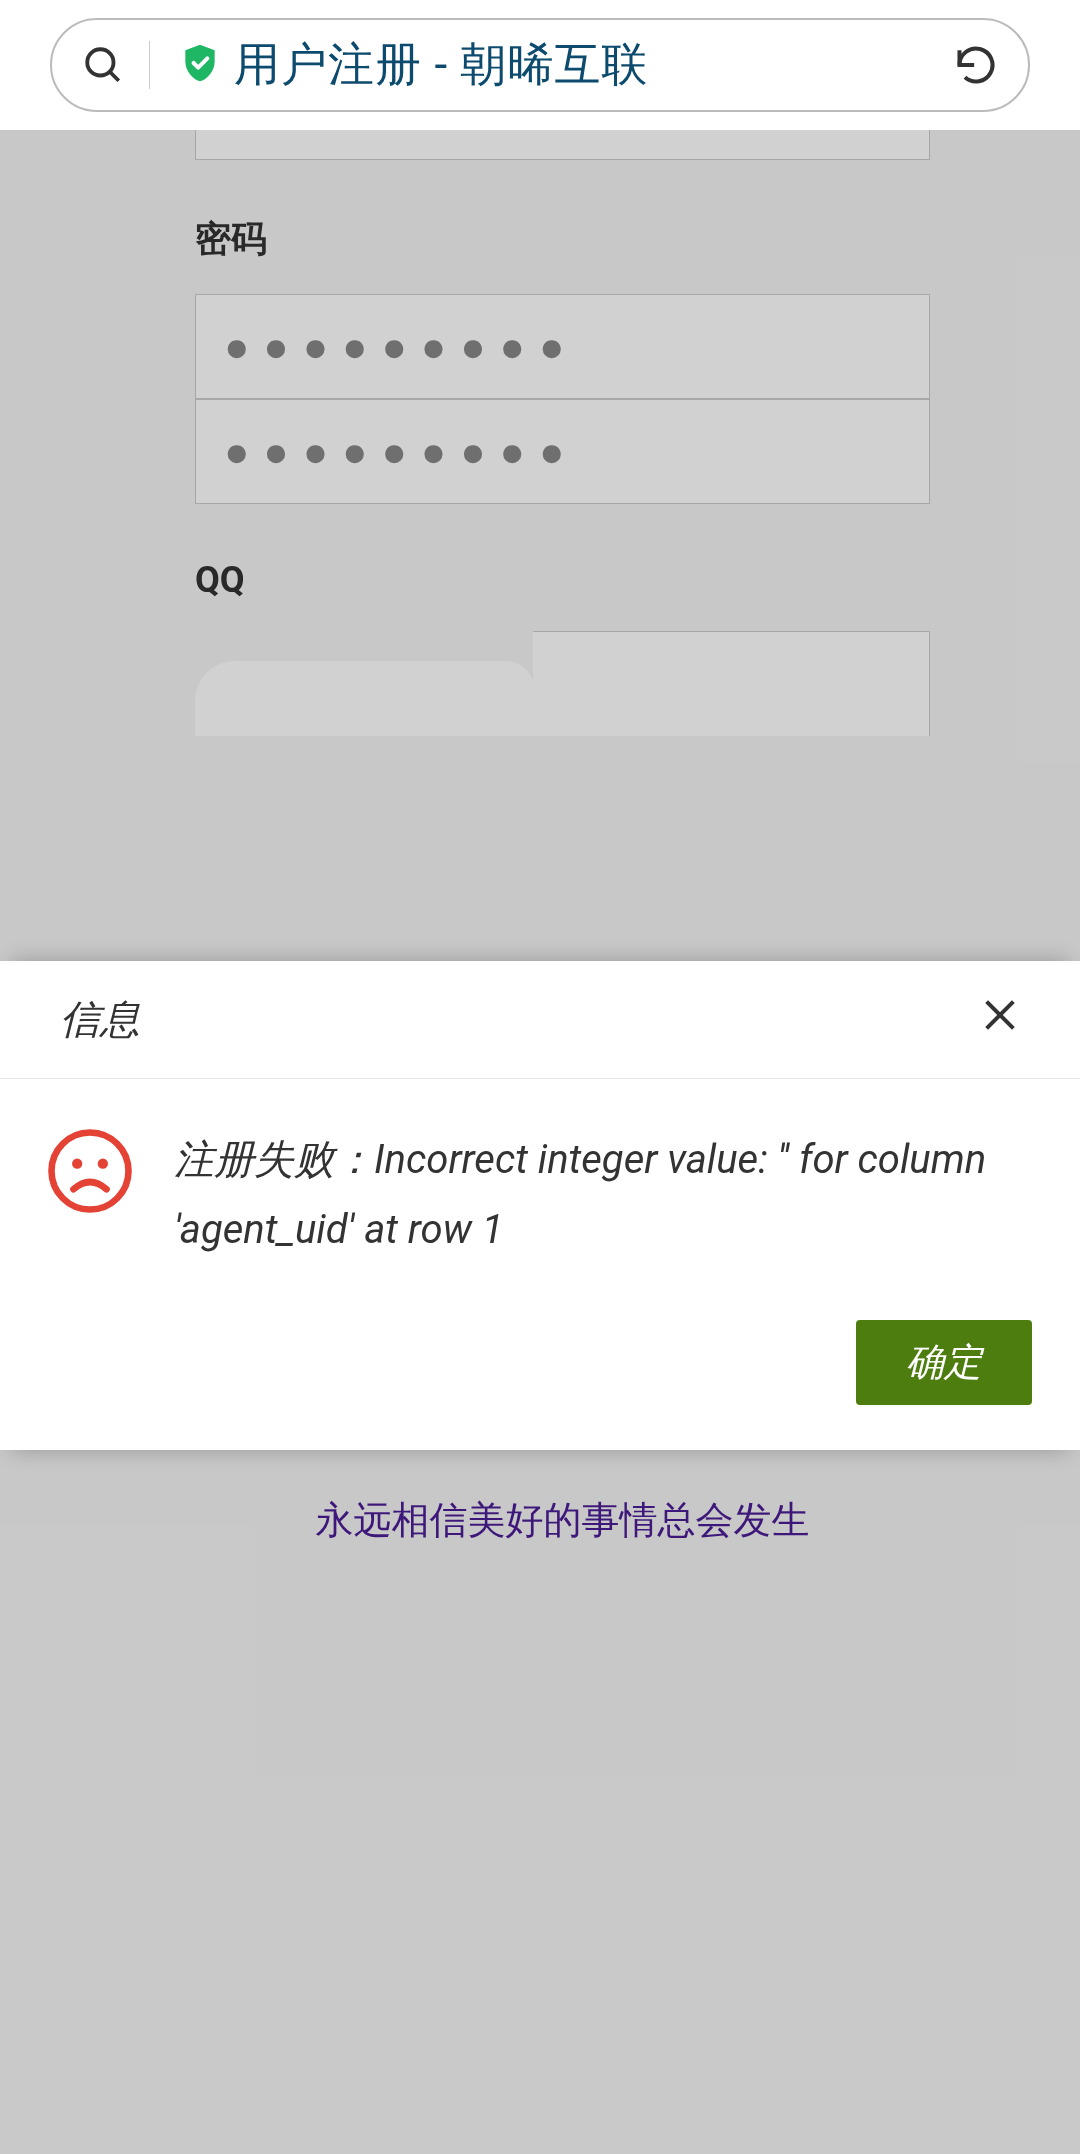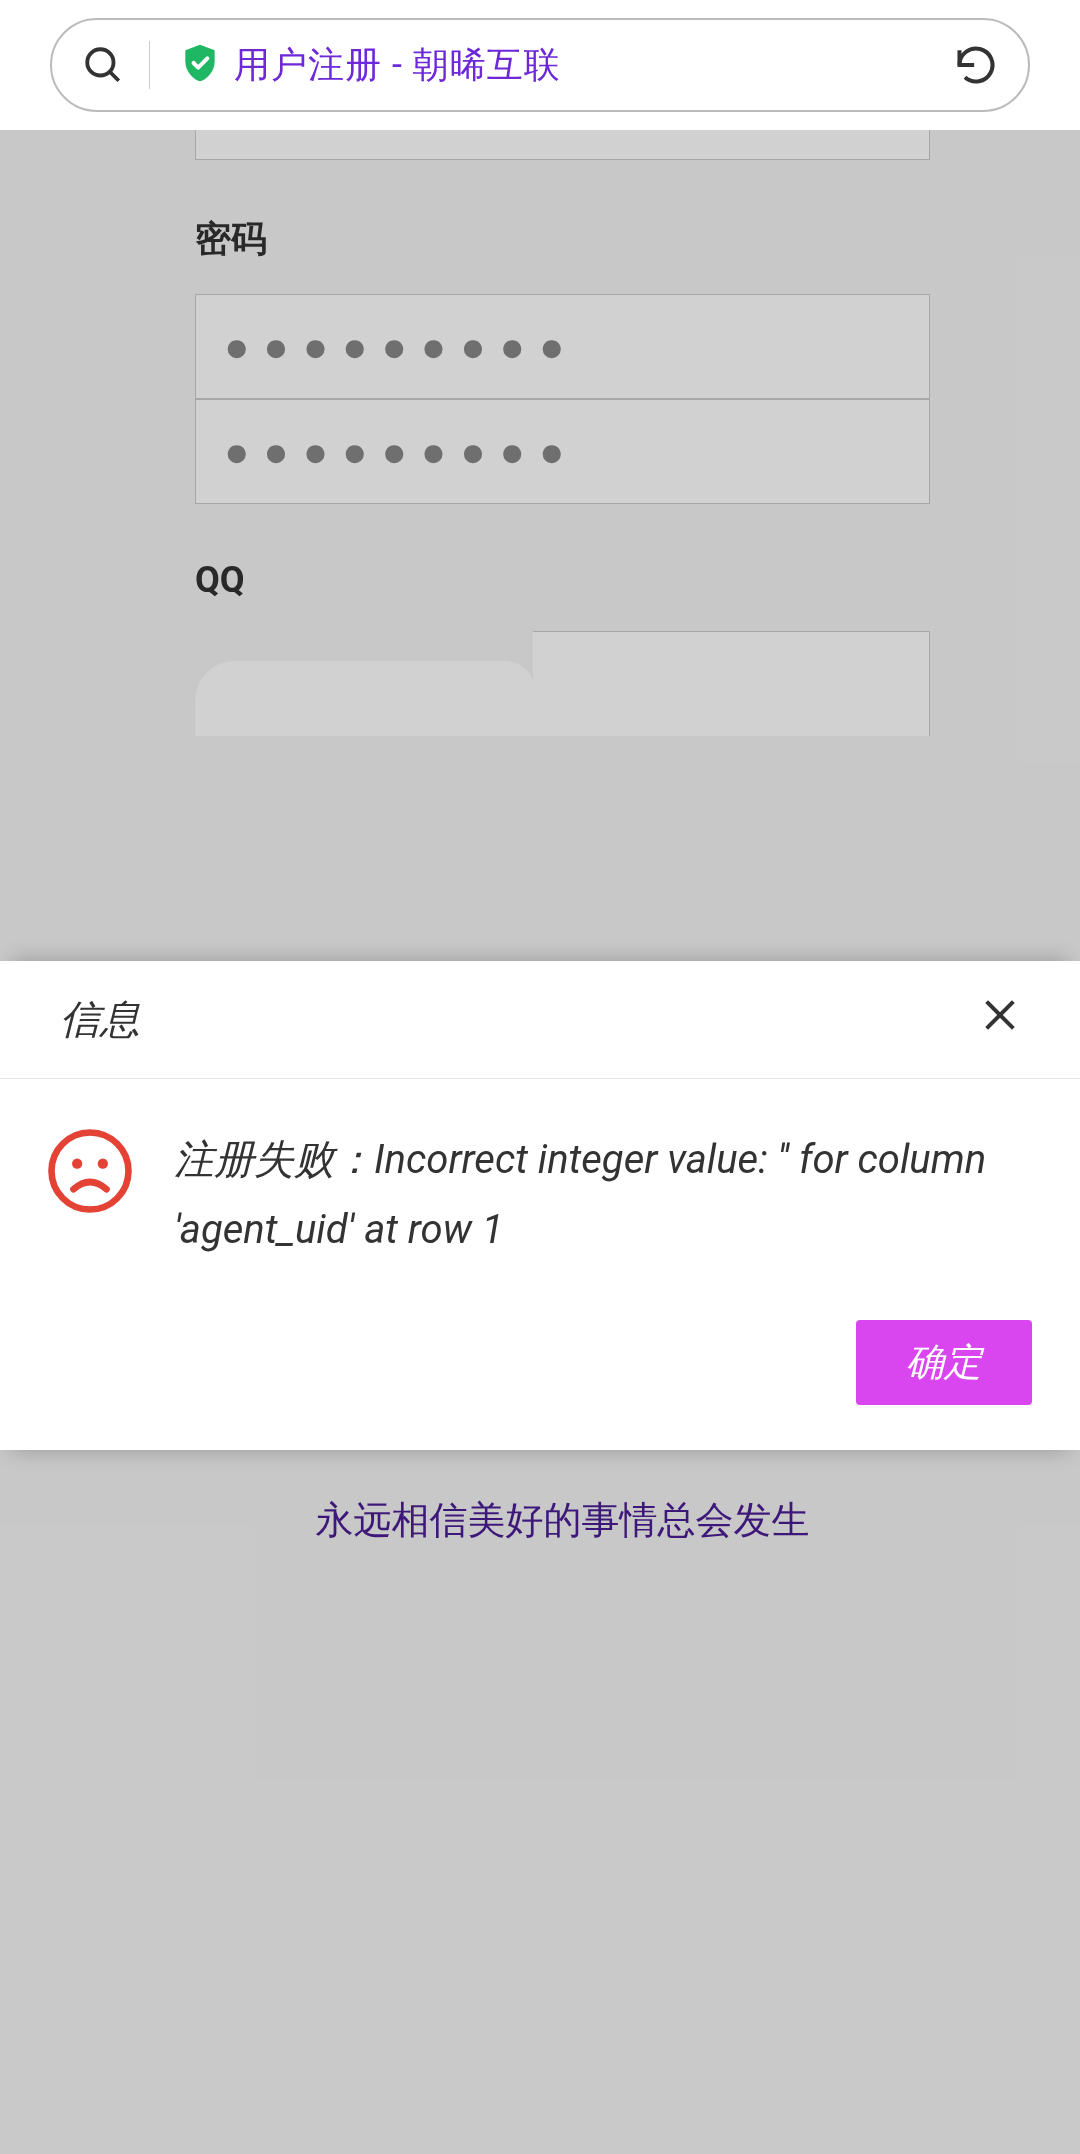--- a/index.html
+++ b/index.html
@@ -37,22 +37,22 @@
       border-right: 1.5px solid #ccc;
       height: 48px;
     }
     .site-info {
       display: flex;
       align-items: center;
       padding-left: 28px;
       flex: 1;
     }
     .site-title {
-      font-size: 36px;
-      color: #6d28d9;
+      font-size: 46px;
+      color: #0c4a6e;
       margin-left: 12px;
       letter-spacing: 1px;
     }
     .reload-wrap {
       display: flex;
       align-items: center;
     }
     .page-content {
       background: #f5f5f5;
       position: relative;
@@ -213,21 +213,21 @@
       color: #333;
       line-height: 1.75;
       word-break: break-all;
     }
     .modal-footer {
       display: flex;
       justify-content: flex-end;
       padding: 30px 48px 45px 48px;
     }
     .confirm-btn {
-      background: #d946ef;
+      background: #4d7c0f;
       color: #fff;
       font-size: 38px;
       padding: 17px 50px;
       height: 85px;
       display: flex;
       align-items: center;
       justify-content: center;
       border-radius: 4px;
     }
   </style>

